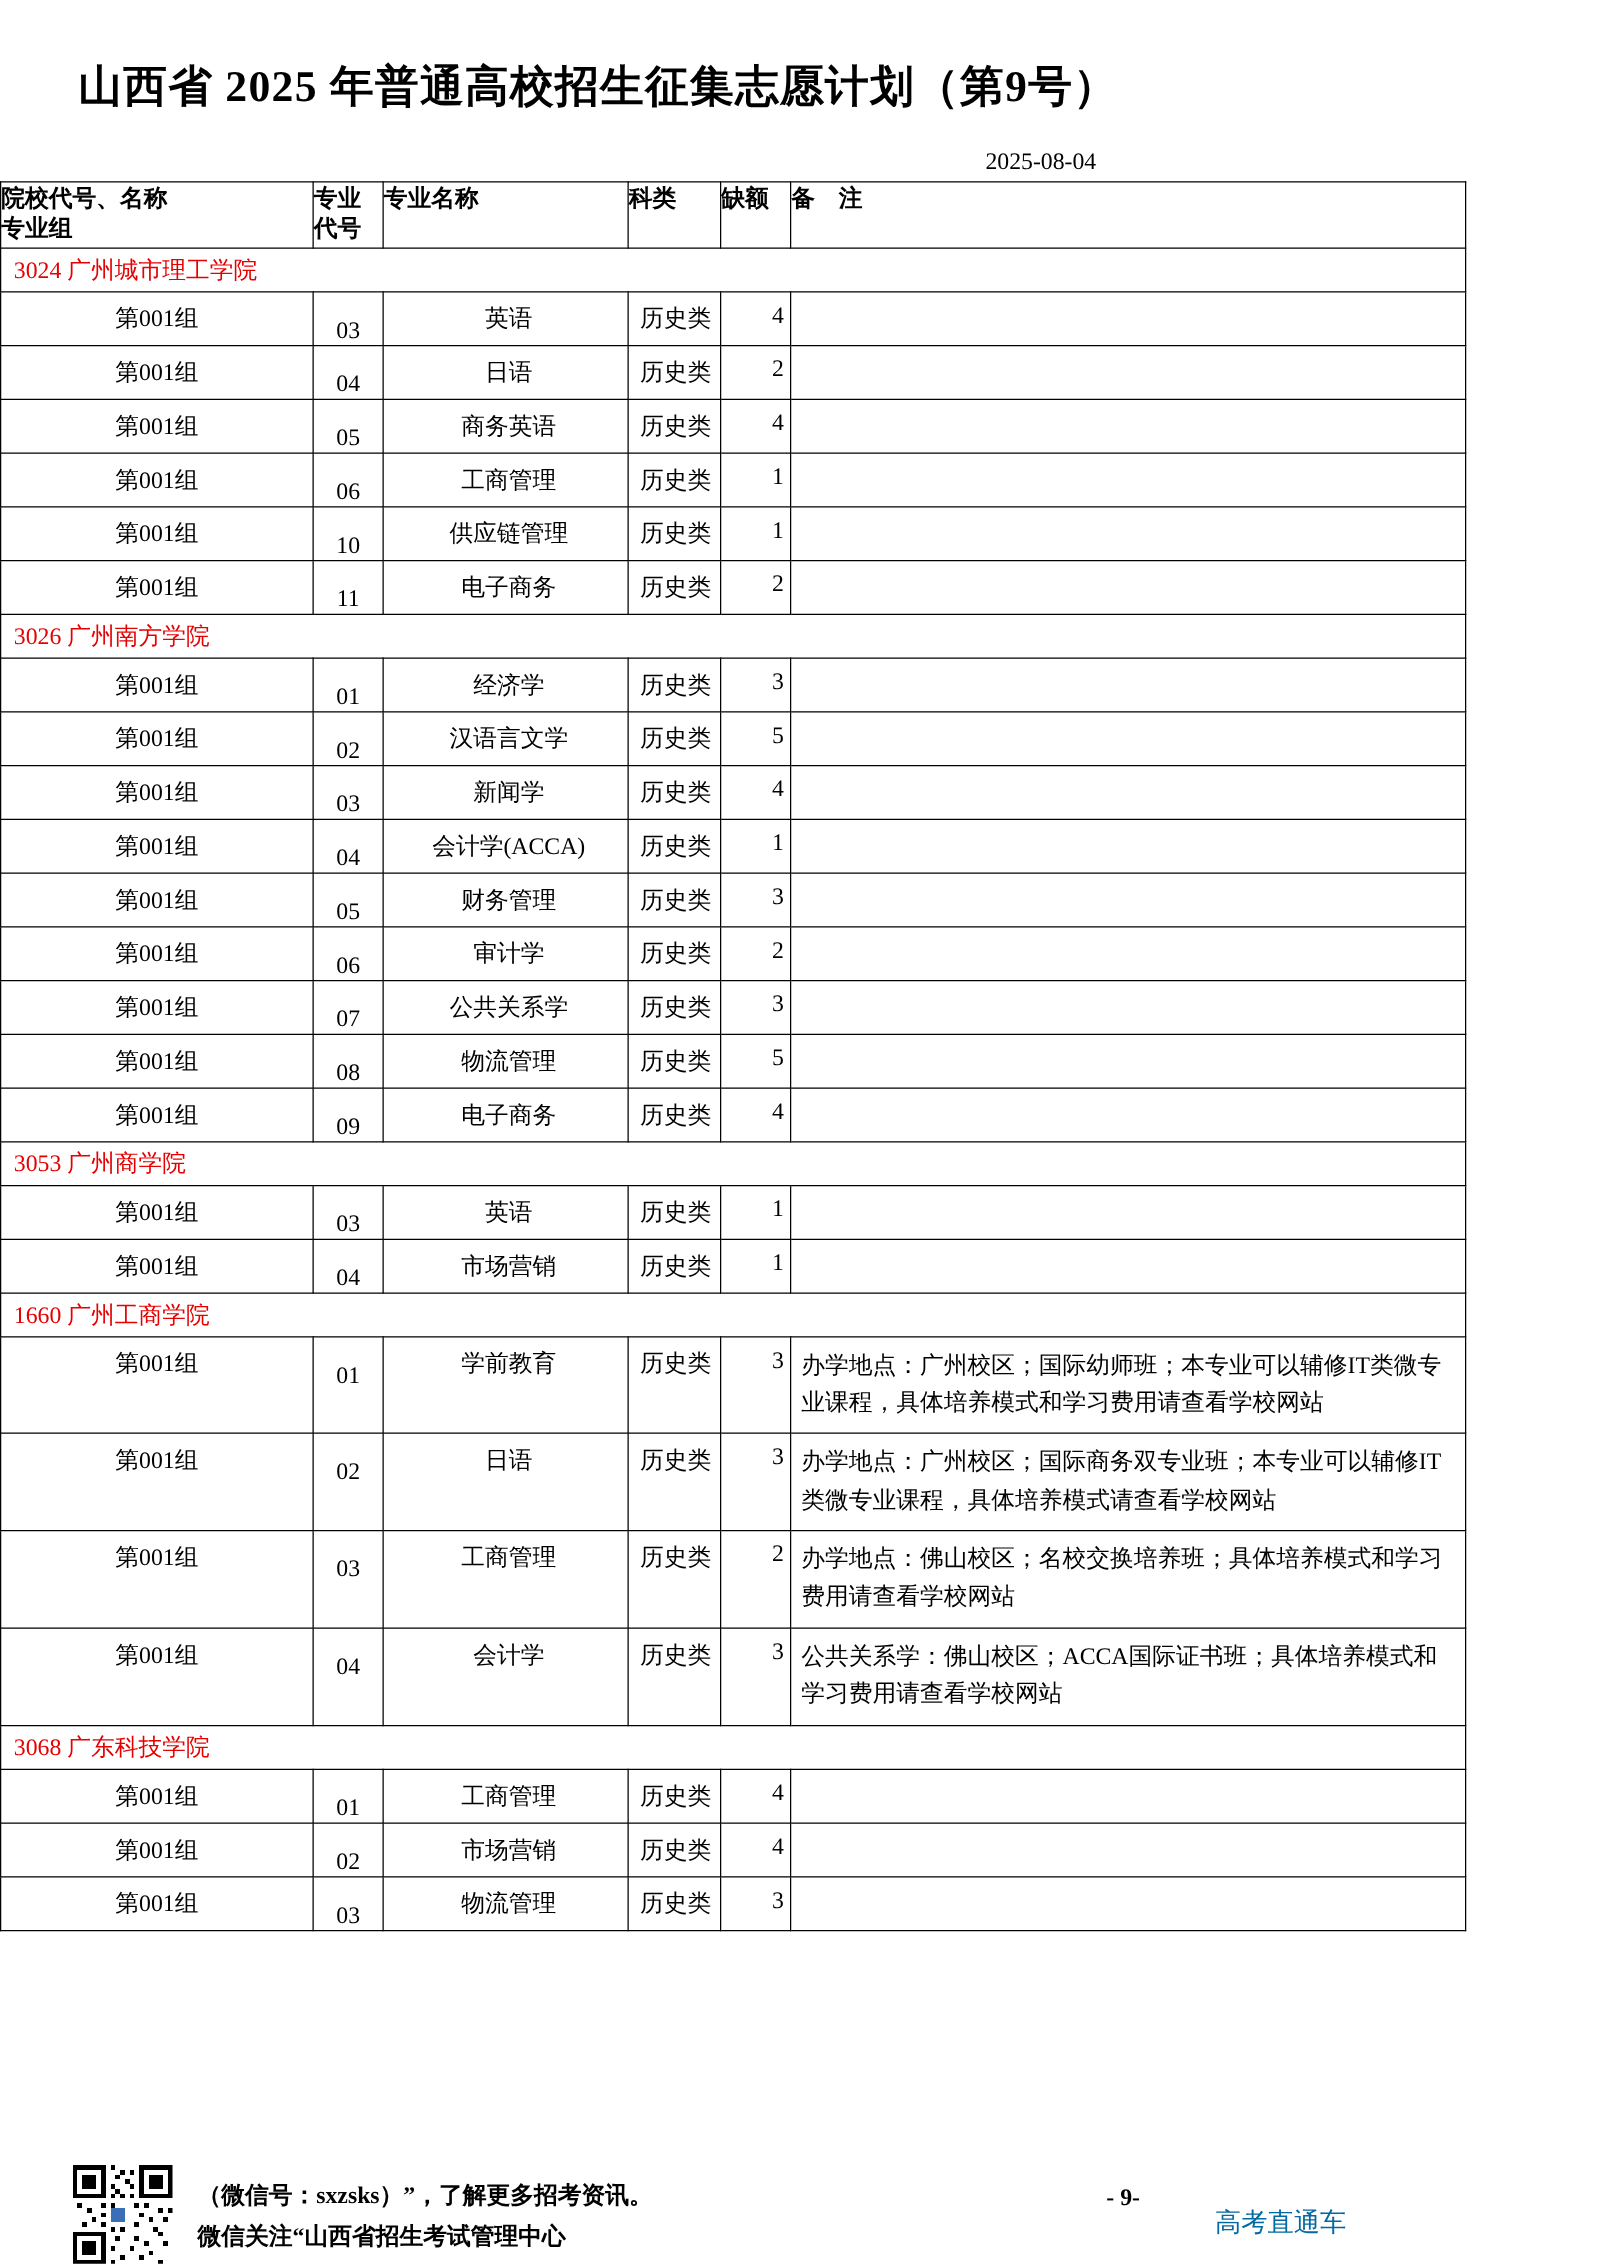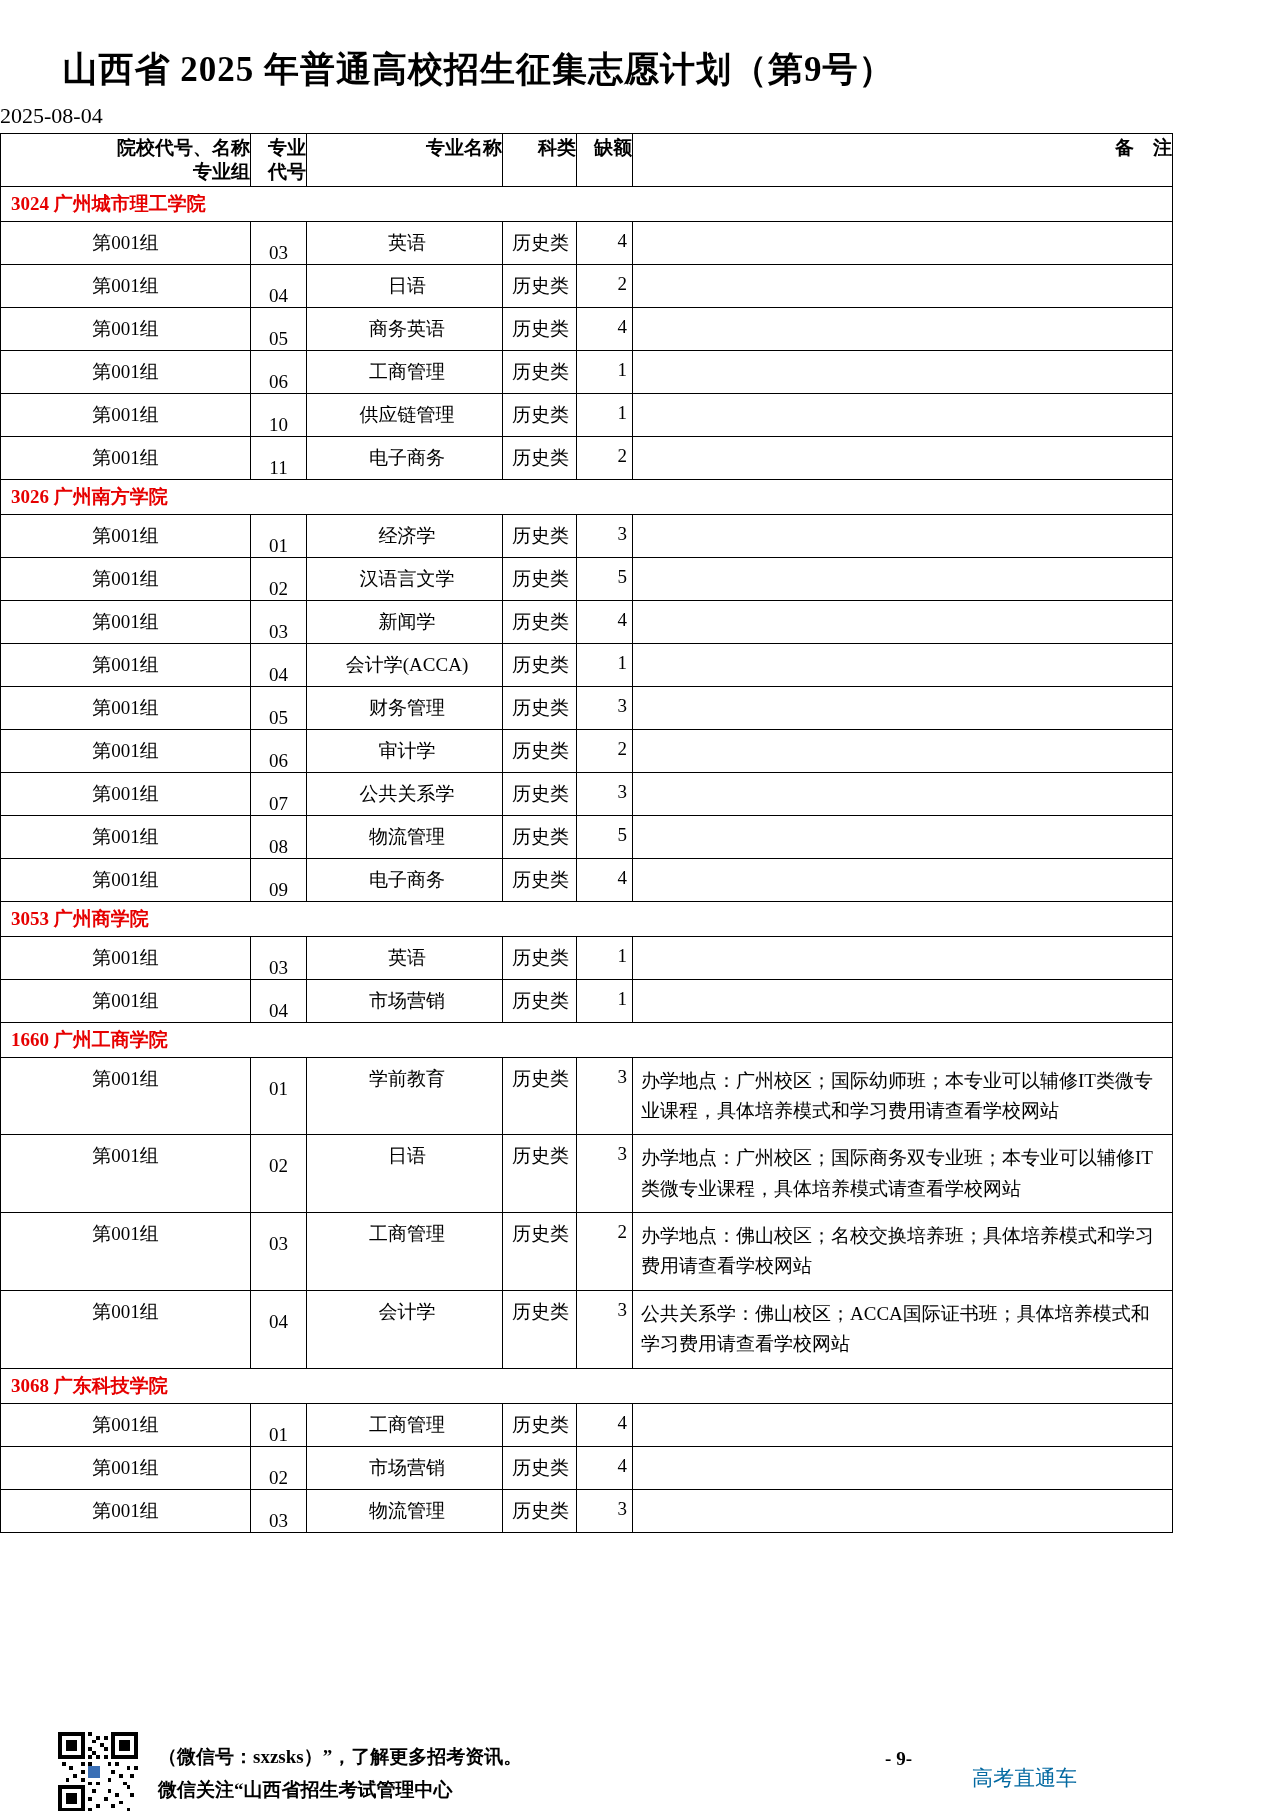--- a/index.html
+++ b/index.html
@@ -15,49 +15,50 @@
 
   .title {
     padding-top:46px;
     padding-right:215px;
     text-align:center;
     font-size:35px;
     font-weight:bold;
     letter-spacing:1px;
   }
   .date-line {
+    text-align:right;
     padding-right:295px;
-    margin-top:10px;
+    margin-top:26px;
     margin-bottom:4px;
-    font-size:22px;
+    font-size:19px;
   }
 
   table.plan {
     border-collapse:collapse;
     table-layout:fixed;
     width:1172px;
     margin:0 auto;
   }
   table.plan td, table.plan th {
     border:1px solid #000;
     font-size:19px;
     vertical-align:top;
     word-break:break-all;
   }
   thead th {
     vertical-align:middle;
-    text-align:right;
+    text-align:left;
     font-weight:bold;
     height:48px;
     line-height:1.25;
     padding:2px 0;
   }
   tr.school-row td {
     color:#e60000;
-    font-weight:bold;
+    font-weight:normal;
     text-align:left;
     padding:4px 0 4px 10px;
     height:32px;
     font-size:19px;
     vertical-align:middle;
   }
   tr.data-row td { height:41px; }
   td.cell-group   { text-align:center; padding-top:8px; }
   td.cell-code    { text-align:center; padding-top:20px; }
   td.cell-major   { text-align:center;   padding:8px 4px 4px 9px; }

